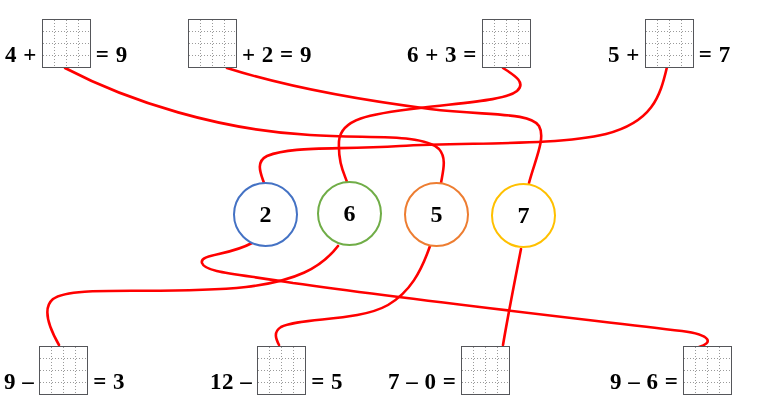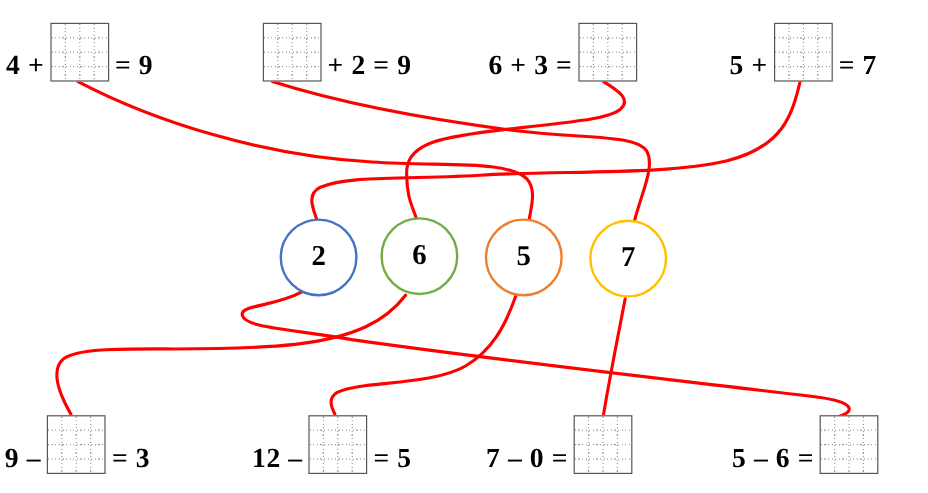--- a/index.html
+++ b/index.html
@@ -68,21 +68,21 @@
     <path d="M430,246 C421,272 410,292 388,305 C358,322 301,317 281,327 C273,332 276,339 279,345"></path>
     <path d="M521,249 C515,280 508,315 503,345"></path>
     <path d="M252,243 C228,256 199,254 202,263 C205,273 240,274 293,283 C420,301 565,317 682,331 C712,335 713,343 699,347"></path>
   </svg>
 
   <div class="eq top" style="left:5px">
     <span class="eq-text">4 +</span>
     <span class="gridbox"></span>
     <span class="eq-text">= 9</span>
   </div>
-  <div class="eq top" style="left:219px">
+  <div class="eq top" style="left:188px">
 
     <span class="gridbox"></span>
     <span class="eq-text">+ 2 = 9</span>
   </div>
   <div class="eq top" style="left:407px">
     <span class="eq-text">6 + 3 =</span>
     <span class="gridbox"></span>
 
   </div>
   <div class="eq top" style="left:608px">
@@ -94,27 +94,27 @@
   <div class="eq bottom" style="left:4px">
     <span class="eq-text">9 –</span>
     <span class="gridbox"></span>
     <span class="eq-text">= 3</span>
   </div>
   <div class="eq bottom" style="left:210px">
     <span class="eq-text">12 –</span>
     <span class="gridbox"></span>
     <span class="eq-text">= 5</span>
   </div>
-  <div class="eq bottom" style="left:405px">
+  <div class="eq bottom" style="left:388px">
     <span class="eq-text">7 – 0 =</span>
     <span class="gridbox"></span>
 
   </div>
   <div class="eq bottom" style="left:610px">
-    <span class="eq-text">5 – 6 =</span>
+    <span class="eq-text">9 – 6 =</span>
     <span class="gridbox"></span>
 
   </div>
 
   <div class="circle c-blue">
     <span>2</span>
   </div>
   <div class="circle c-green">
     <span>6</span>
   </div>

